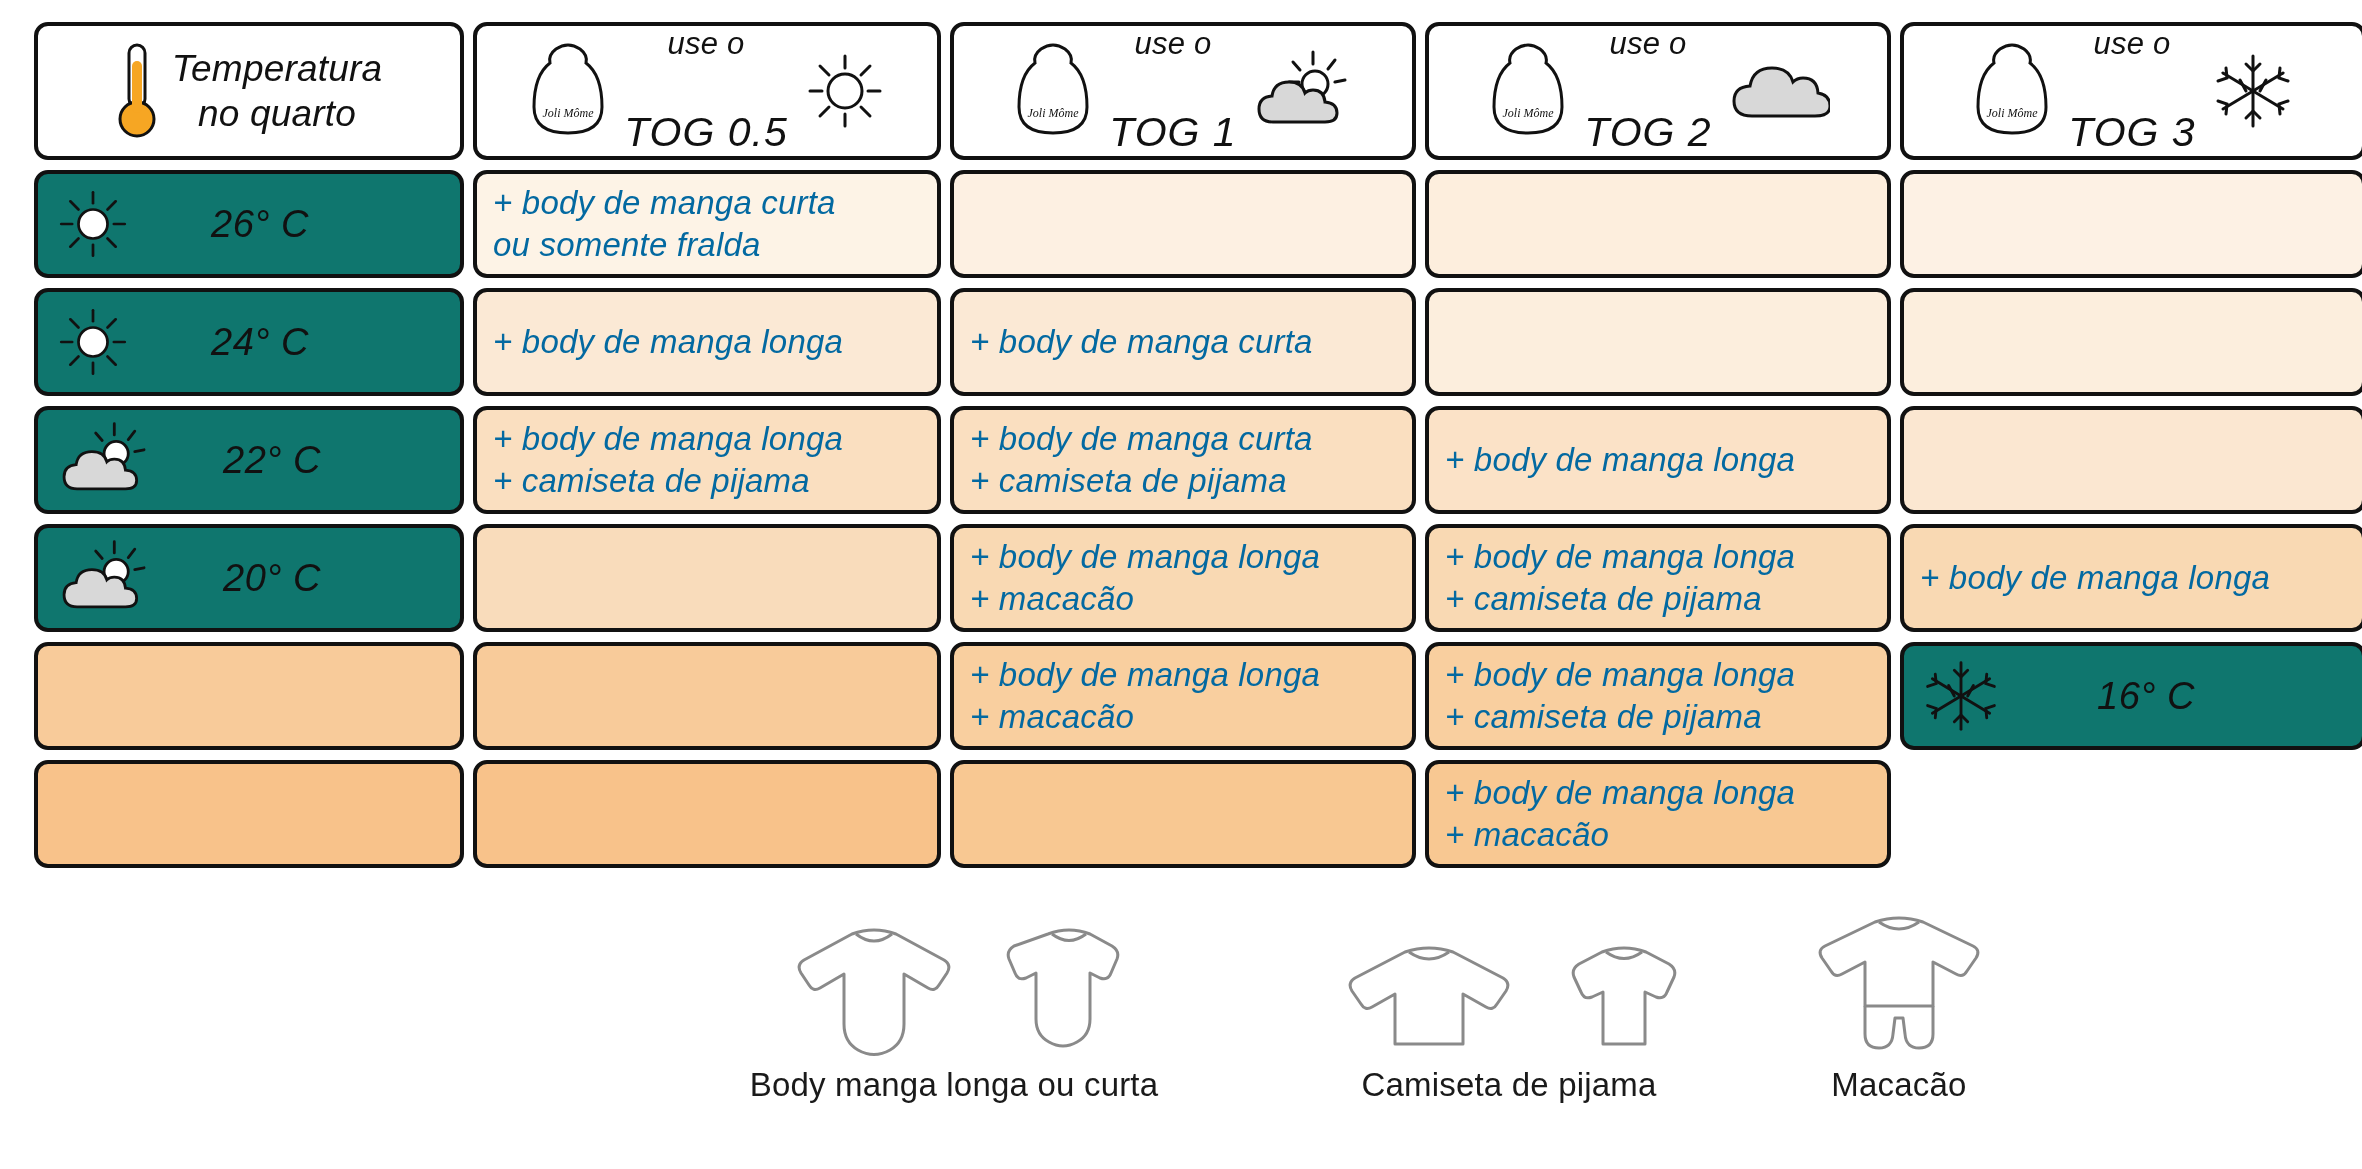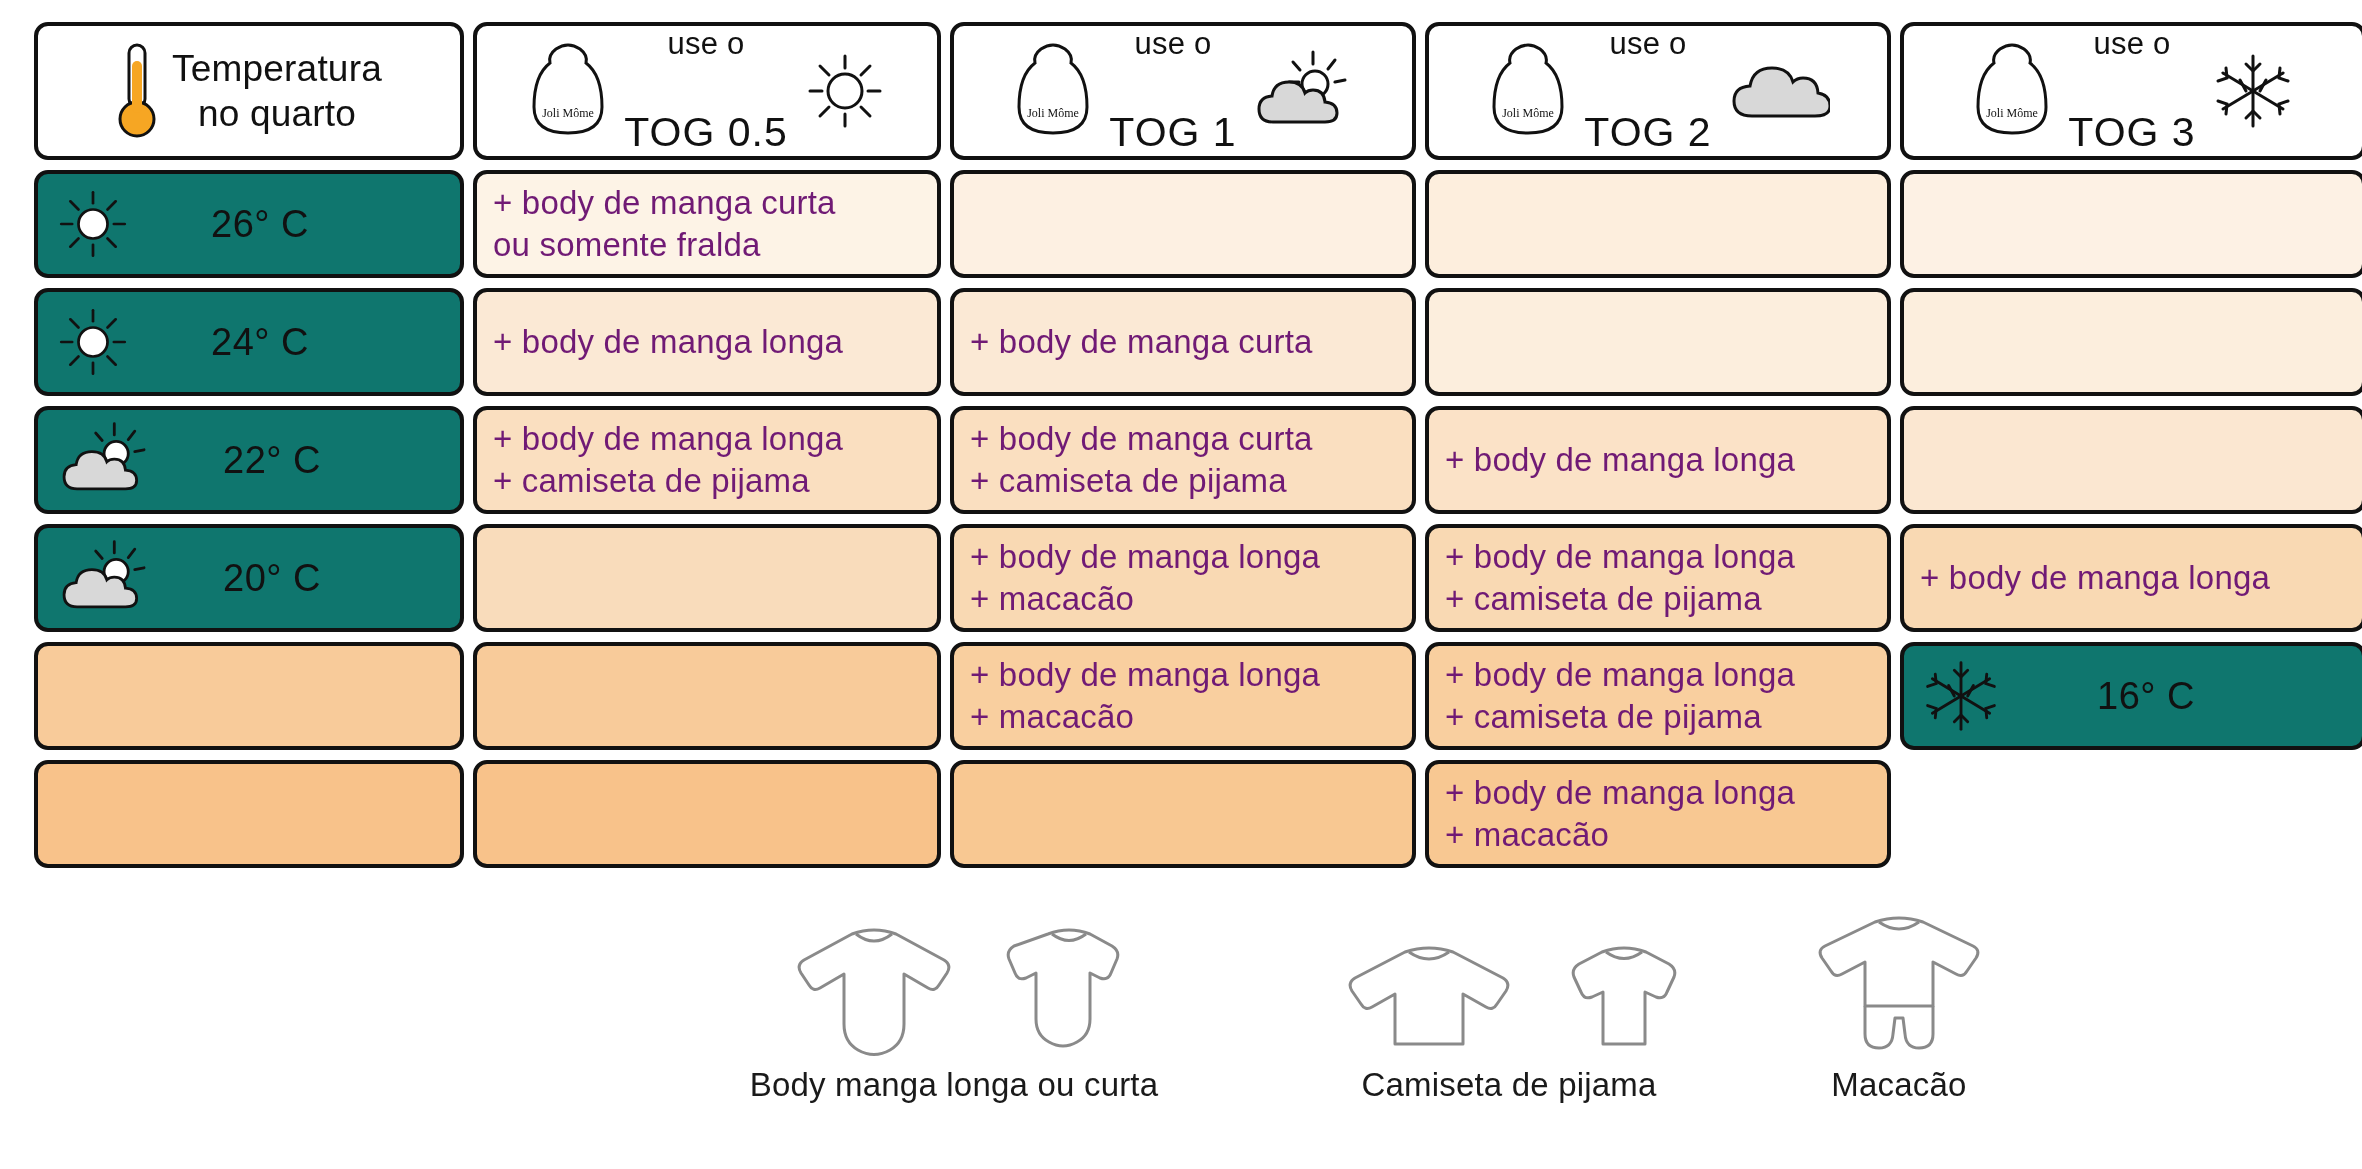--- a/index.html
+++ b/index.html
@@ -22,20 +22,21 @@
     padding: 22px 34px 0 34px;
   }
 
   
   .grid {
     display: grid;
     grid-template-columns: 430px 468px 466px 466px 466px;
     grid-auto-rows: auto;
     column-gap: 9px;
     row-gap: 10px;
+    font-style: italic;
   }
 
   .cell {
     border: 4px solid #111;
     border-radius: 14px;
     box-sizing: border-box;
     position: relative;
     min-height: 0;
   }
 
@@ -80,21 +81,21 @@
   
   .item-cell {
     height: 108px;
     display: flex;
     align-items: center;
     padding: 0 18px 0 16px;
   }
   .item-text {
     font-size: 33px;
     line-height: 1.28;
-    color: #701a75;
+    color: #0369a1;
     white-space: pre-line;
     letter-spacing: 0.2px;
   }
 
   
   .icon-wrap {
     display: flex;
     align-items: center;
     justify-content: center;
     flex: 0 0 auto;

